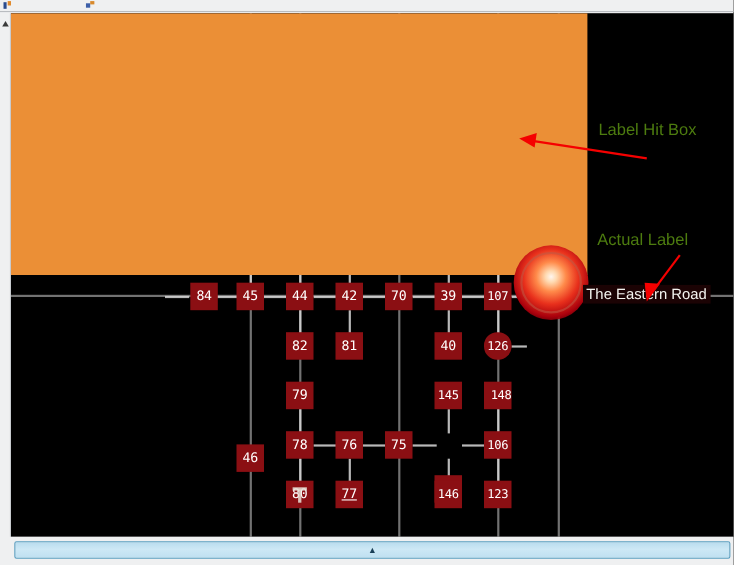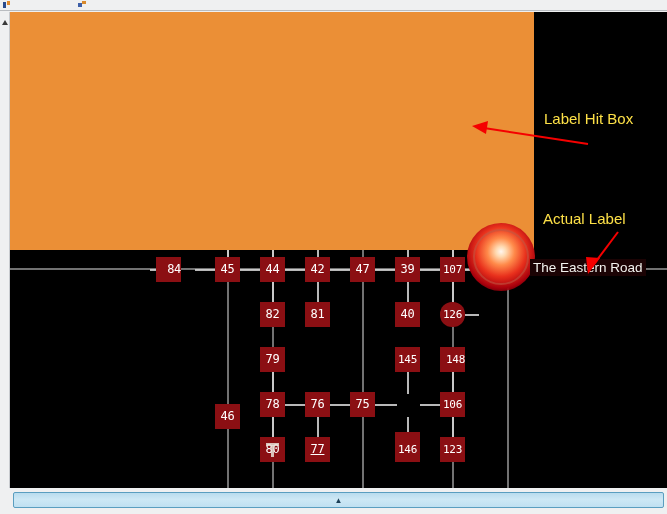--- a/index.html
+++ b/index.html
@@ -127,21 +127,21 @@
   }
   #glow-ring {
     position: absolute; left: 6px; top: 6px; right: 6px; bottom: 6px;
     border-radius: 50%;
     border: 2px solid rgba(190,90,70,.55);
   }
 
   
   .anno-text {
     position: absolute;
-    color: #fde047;
+    color: #4d7c0f;
     font-size: 15px;
     font-family: "Liberation Sans", sans-serif;
     z-index: 30;
     white-space: nowrap;
   }
   .anno-svg { position: absolute; z-index: 30; overflow: visible; }
 
   
   #maplabel {
     position: absolute;
@@ -279,25 +279,25 @@
               <polygon points="8.5,6 15,14 2,14" fill="none" stroke="#f2e6d4" stroke-width="1.5"></polygon>
               <line x1="1" y1="14.5" x2="16" y2="14.5" stroke="#f2e6d4" stroke-width="1.5"></line>
             </svg>
           </span></div>
         <div class="node small" style="left: 475px; top: 155px;"><span>297</span></div>
         <div class="node" style="left: 205px; top: 200px;"><span>83</span></div>
         <div class="node" style="left: 250px; top: 200px;"><span>55</span></div>
         <div class="node" style="left: 295px; top: 200px;"><span>43</span></div>
         <div class="node" style="left: 385px; top: 200px;"><span>41</span></div>
         <div class="node small" style="left: 430px; top: 200px;"><span>115</span></div>
-        <div class="node" style="left: 146px; top: 245px; text-align: right;"><span>84</span></div>
+        <div class="node" style="left: 163px; top: 245px;"><span>84</span></div>
         <div class="node" style="left: 205px; top: 245px;"><span>45</span></div>
         <div class="node" style="left: 250px; top: 245px;"><span>44</span></div>
         <div class="node" style="left: 295px; top: 245px;"><span>42</span></div>
-        <div class="node" style="left: 340px; top: 245px;"><span>47</span></div>
+        <div class="node" style="left: 340px; top: 245px;"><span>70</span></div>
         <div class="node" style="left: 385px; top: 245px;"><span>39</span></div>
         <div class="node small" style="left: 430px; top: 245px;"><span>107</span></div>
         <div class="node small" style="left: 475px; top: 245px;"><span>108</span></div>
         <div class="node" style="left: 250px; top: 290px;"><span>82</span></div>
         <div class="node" style="left: 295px; top: 290px;"><span>81</span></div>
         <div class="node" style="left: 385px; top: 290px;"><span>40</span></div>
         <div class="node small" style="left: 430px; top: 290px; border-radius: 12px;"><span>126</span></div>
         <div class="node" style="left: 250px; top: 335px;"><span>79</span></div>
         <div class="node small" style="left: 385px; top: 335px;"><span>145</span></div>
         <div class="node small" style="left: 430px; top: 335px; text-align: right;"><span>148</span></div>

